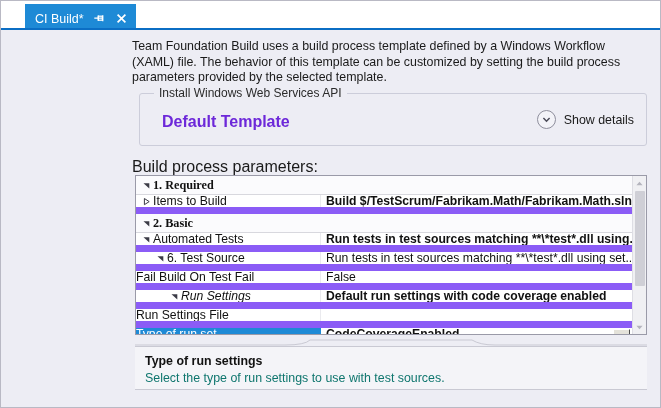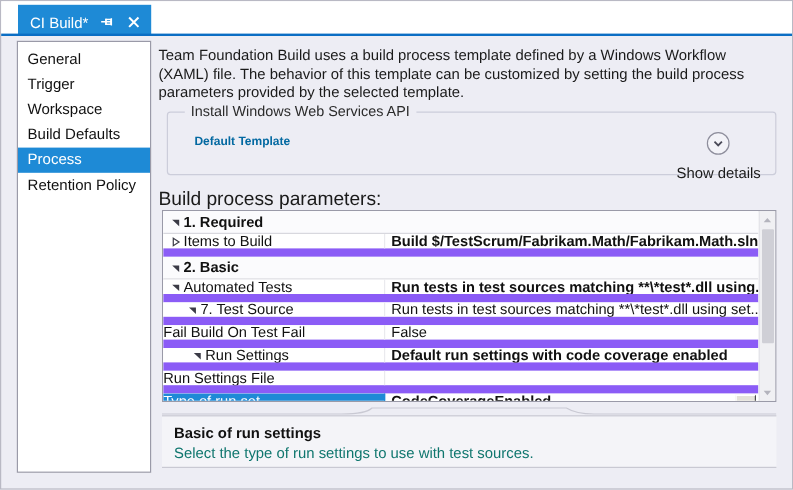--- a/index.html
+++ b/index.html
@@ -34,21 +34,21 @@
     background: #ffffff;
   }
   #tab-underline {
     position: absolute;
     left: 0; top: 27px;
     width: 659px; height: 2px;
     background: #0b6ec4;
   }
   #tab-ci-build {
     position: absolute;
-    left: 14px; top: 3px;
+    left: 24px; top: 3px;
     height: 25px;
     box-sizing: border-box;
     padding: 4px 8px 0 10px;
     background: #1e8ad6;
     color: #ffffff;
     display: flex;
     align-items: center;
     gap: 9px;
     font-size: 12.5px;
   }
@@ -117,33 +117,32 @@
     background: #ededf4;
     padding: 0 5px;
     font-size: 12px;
     color: #2b2b2b;
     white-space: nowrap;
   }
   #default-template-label {
     position: absolute;
     left: 22px; top: 19px;
     font-weight: bold;
-    font-size: 10px;
-    color: #0369a1;
+    font-size: 16px;
+    color: #6d28d9;
   }
   #show-details {
     position: absolute;
     right: 12px; top: 16px;
     display: flex;
     align-items: center;
     gap: 8px;
     font-size: 12.4px;
     color: #1a1a1a;
     cursor: pointer;
-    flex-direction: column;
   }
   .chev-circle {
     width: 17px; height: 17px;
     border-radius: 50%;
     border: 1px solid #8e8e9c;
     display: inline-flex;
     align-items: center;
     justify-content: center;
     background: #f3f3f8;
   }
@@ -194,21 +193,21 @@
     width: 185px;
     flex: 0 0 185px;
     box-sizing: border-box;
     display: flex;
     align-items: center;
     height: 100%;
     border-right: 1px solid #eaeaee;
     white-space: nowrap;
     overflow: hidden;
   }
-  .grid-row.category .cell-name { border-right: 1px solid transparent; }
+  .grid-row.category .cell-name { border-right: 1px solid transparent; font-family: Liberation Serif, serif; }
   .cell-value {
     flex: 1 1 auto;
     box-sizing: border-box;
     padding-left: 5px;
     white-space: nowrap;
     overflow: hidden;
     text-overflow: ellipsis;
     height: 100%;
     display: flex;
     align-items: center;
@@ -226,21 +225,21 @@
 
   .grid-row.selected .cell-name {
     background: #1e8ad6;
     color: #ffffff;
     border-right-color: #1e8ad6;
   }
 
   
   .ind0 { padding-left: 3px; }
   .ind1 { padding-left: 17px; }
-  .ind2 { padding-left: 21px; }
+  .ind2 { padding-left: 31px; font-style: italic; }
   .ind3 { }
 
   
   .combo-btn {
     position: absolute;
     right: 2px; top: 1px;
     width: 17px; height: 16px;
     box-sizing: border-box;
     background: #e4e2da;
     border-top: 1px solid #ffffff;
@@ -328,28 +327,20 @@
       </span>
       <span class="tab-ico">
         <svg width="13" height="13" viewBox="0 0 13 13">
           <path d="M2.6 2.6 L10.4 10.4 M10.4 2.6 L2.6 10.4" stroke="#ffffff" stroke-width="1.7" fill="none"></path>
         </svg>
       </span>
     </div>
     <div id="tab-underline"></div>
   </div>
 
-  <div id="sidebar">
-    <div class="nav-item">General</div>
-    <div class="nav-item">Trigger</div>
-    <div class="nav-item">Workspace</div>
-    <div class="nav-item">Build Defaults</div>
-    <div class="nav-item selected">Process</div>
-    <div class="nav-item">Retention Policy</div>
-  </div>
 
   <div id="content">
 
     <div id="intro-text">Team Foundation Build uses a build process template defined by a Windows Workflow (XAML) file. The behavior of this template can be customized by setting the build process parameters provided by the selected template.</div>
 
     <div id="template-group">
       <div id="template-group-legend">Install Windows Web Services API</div>
       <div id="default-template-label">Default Template</div>
       <div id="show-details">
         <span class="chev-circle">
@@ -414,21 +405,21 @@
           <div class="cell-value bold">Run tests in test sources matching **\*test*.dll using...</div>
         </div>
 
         <div class="grid-row">
           <div class="cell-name ind1">
             <span class="twisty">
               <svg width="9" height="9" viewBox="0 0 9 9">
                   <path d="M1.5 2.2 L7.3 2.2 L7.3 7.6 Z" fill="#3b3b46"></path>
                 </svg>
             </span>
-            <span class="name-text">7. Test Source</span>
+            <span class="name-text">6. Test Source</span>
           </div>
           <div class="cell-value">Run tests in test sources matching **\*test*.dll using set...</div>
         </div>
 
         <div class="grid-row">
           <div class="cell-name ind3">
             <span class="name-text">Fail Build On Test Fail</span>
           </div>
           <div class="cell-value">False</div>
         </div>
@@ -480,18 +471,18 @@
       </div>
     </div>
 
     <div id="splitter">
       <svg width="512" height="9" viewBox="0 0 512 9" preserveAspectRatio="none">
         <path d="M0 8 L150 8 Q170 8 175 3 L337 3 Q345 8 360 8 L512 8" fill="none" stroke="#c9c9d3" stroke-width="1"></path>
       </svg>
     </div>
 
     <div id="help-panel">
-      <div id="help-title">Basic of run settings</div>
+      <div id="help-title">Type of run settings</div>
       <div id="help-body">Select the type of run settings to use with test sources.</div>
     </div>
 
   </div>
 </div>
 
 </body></html>

